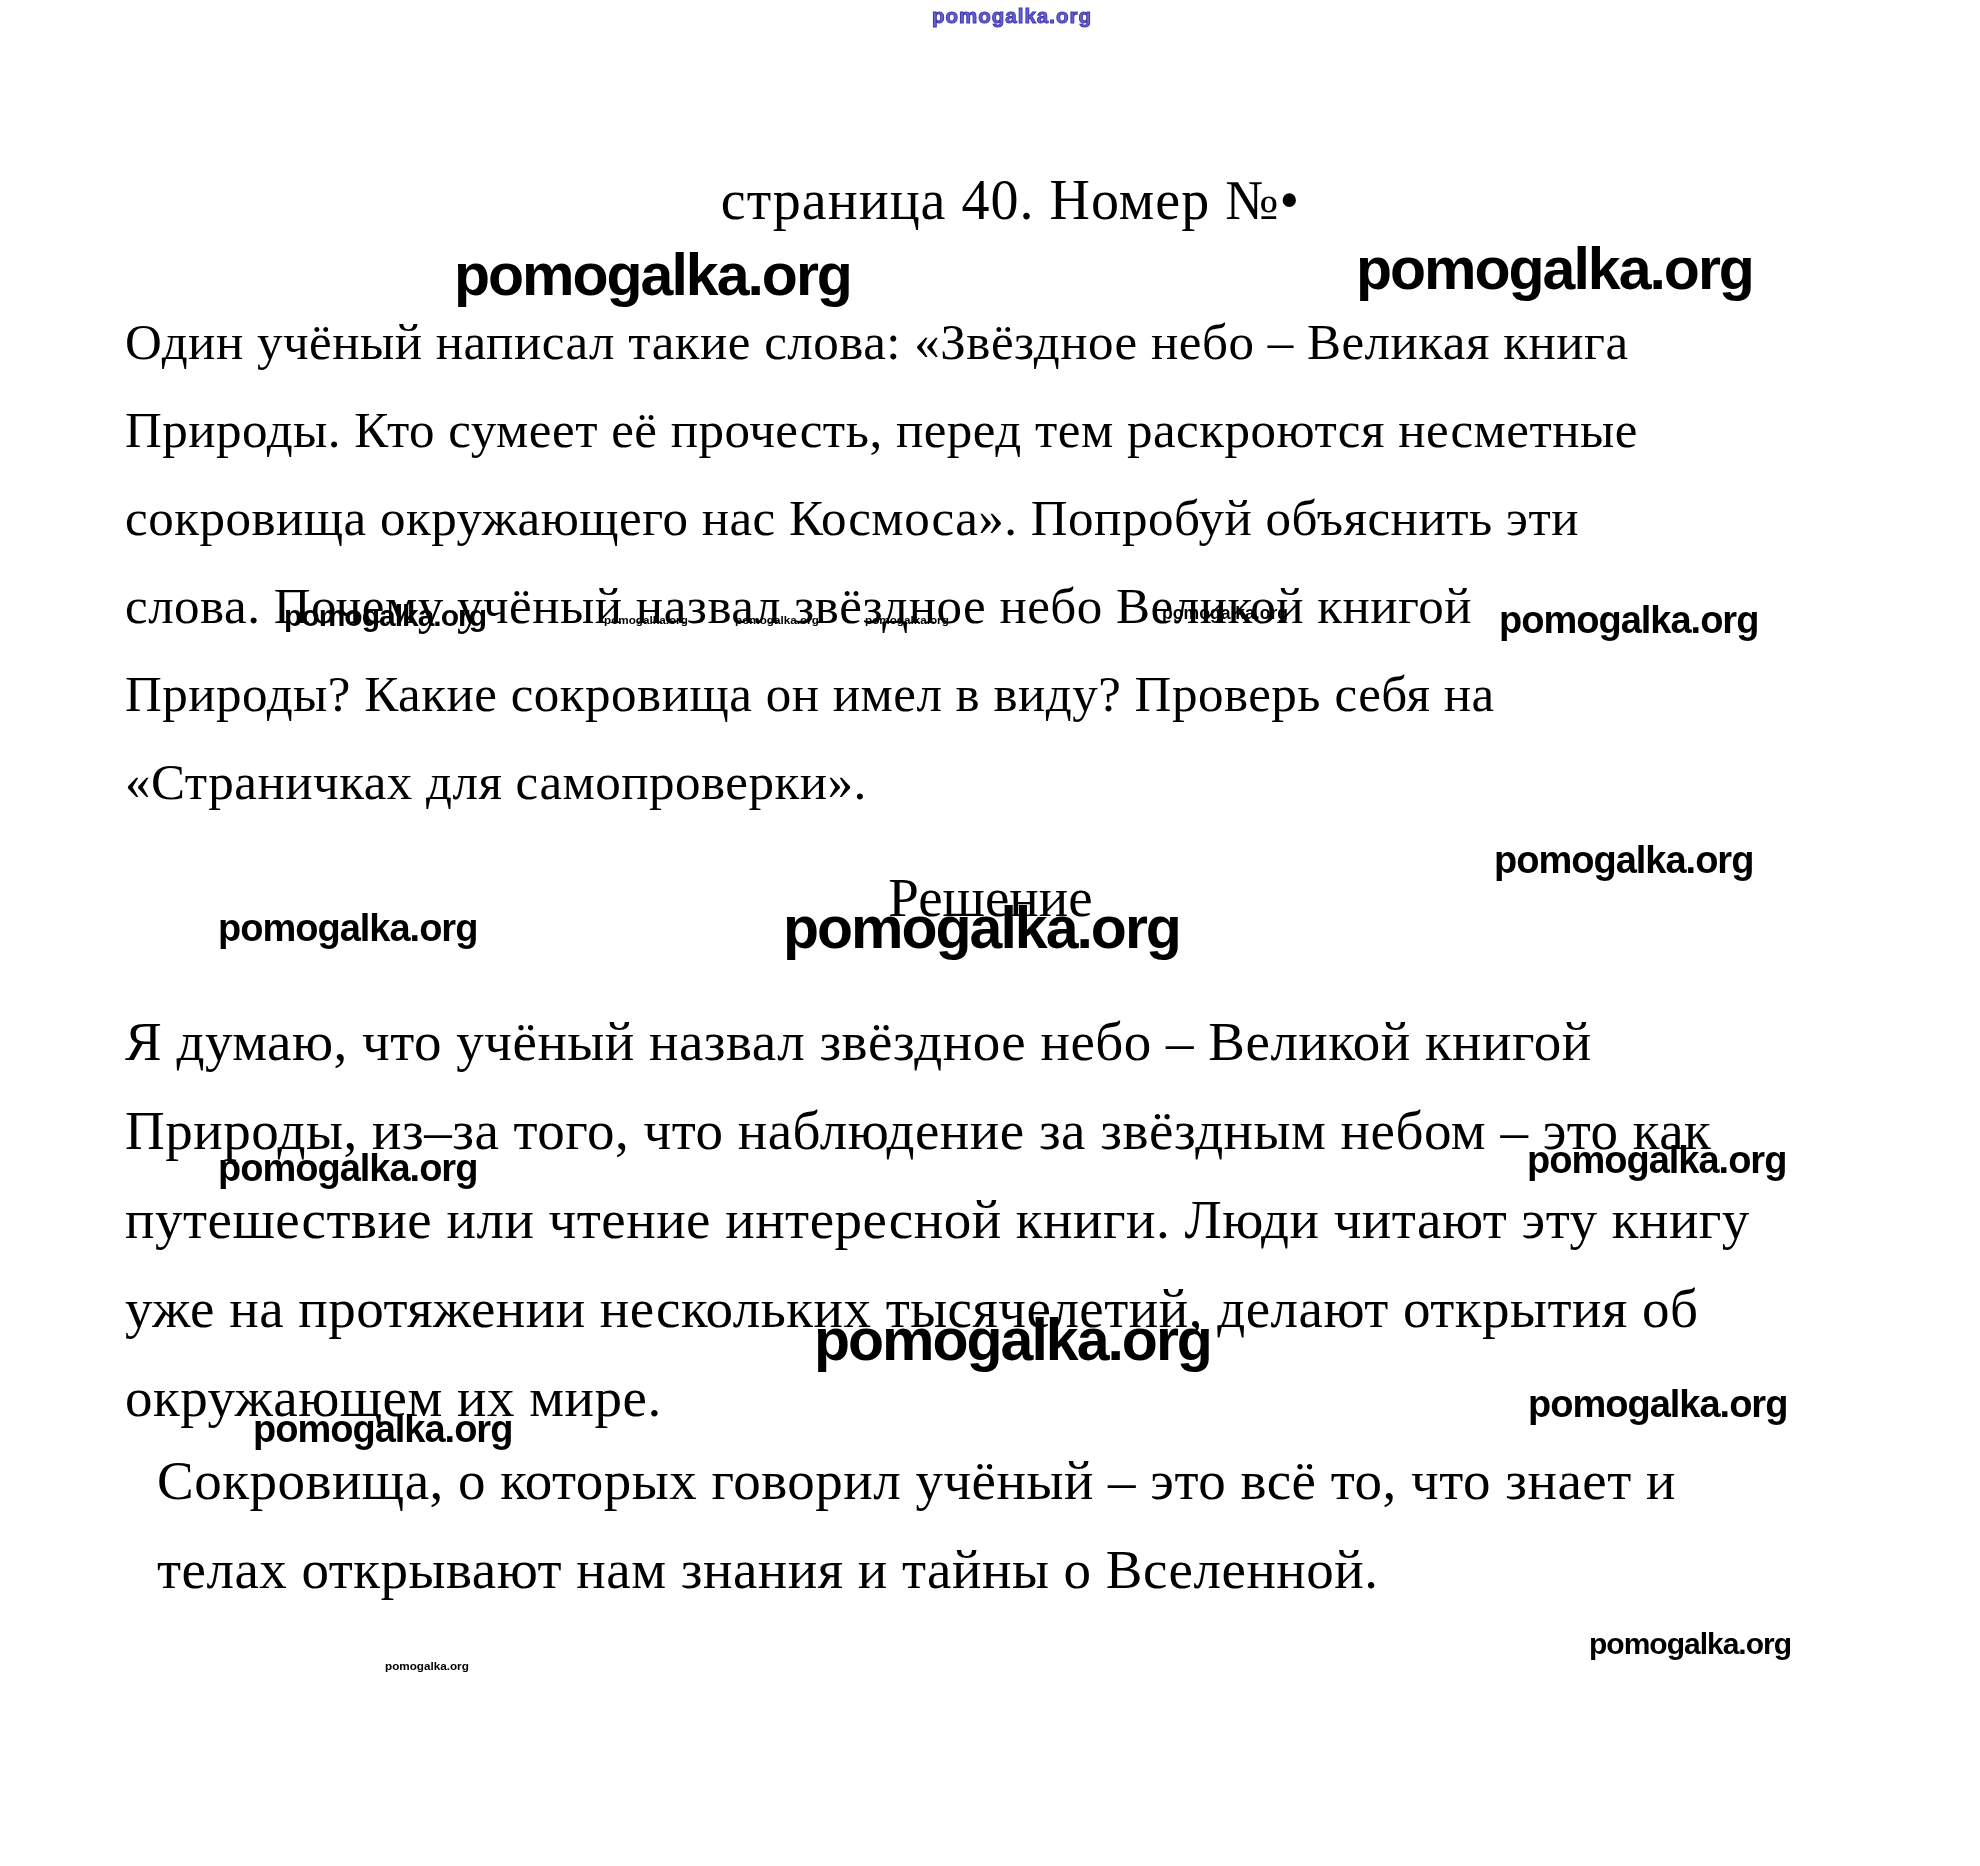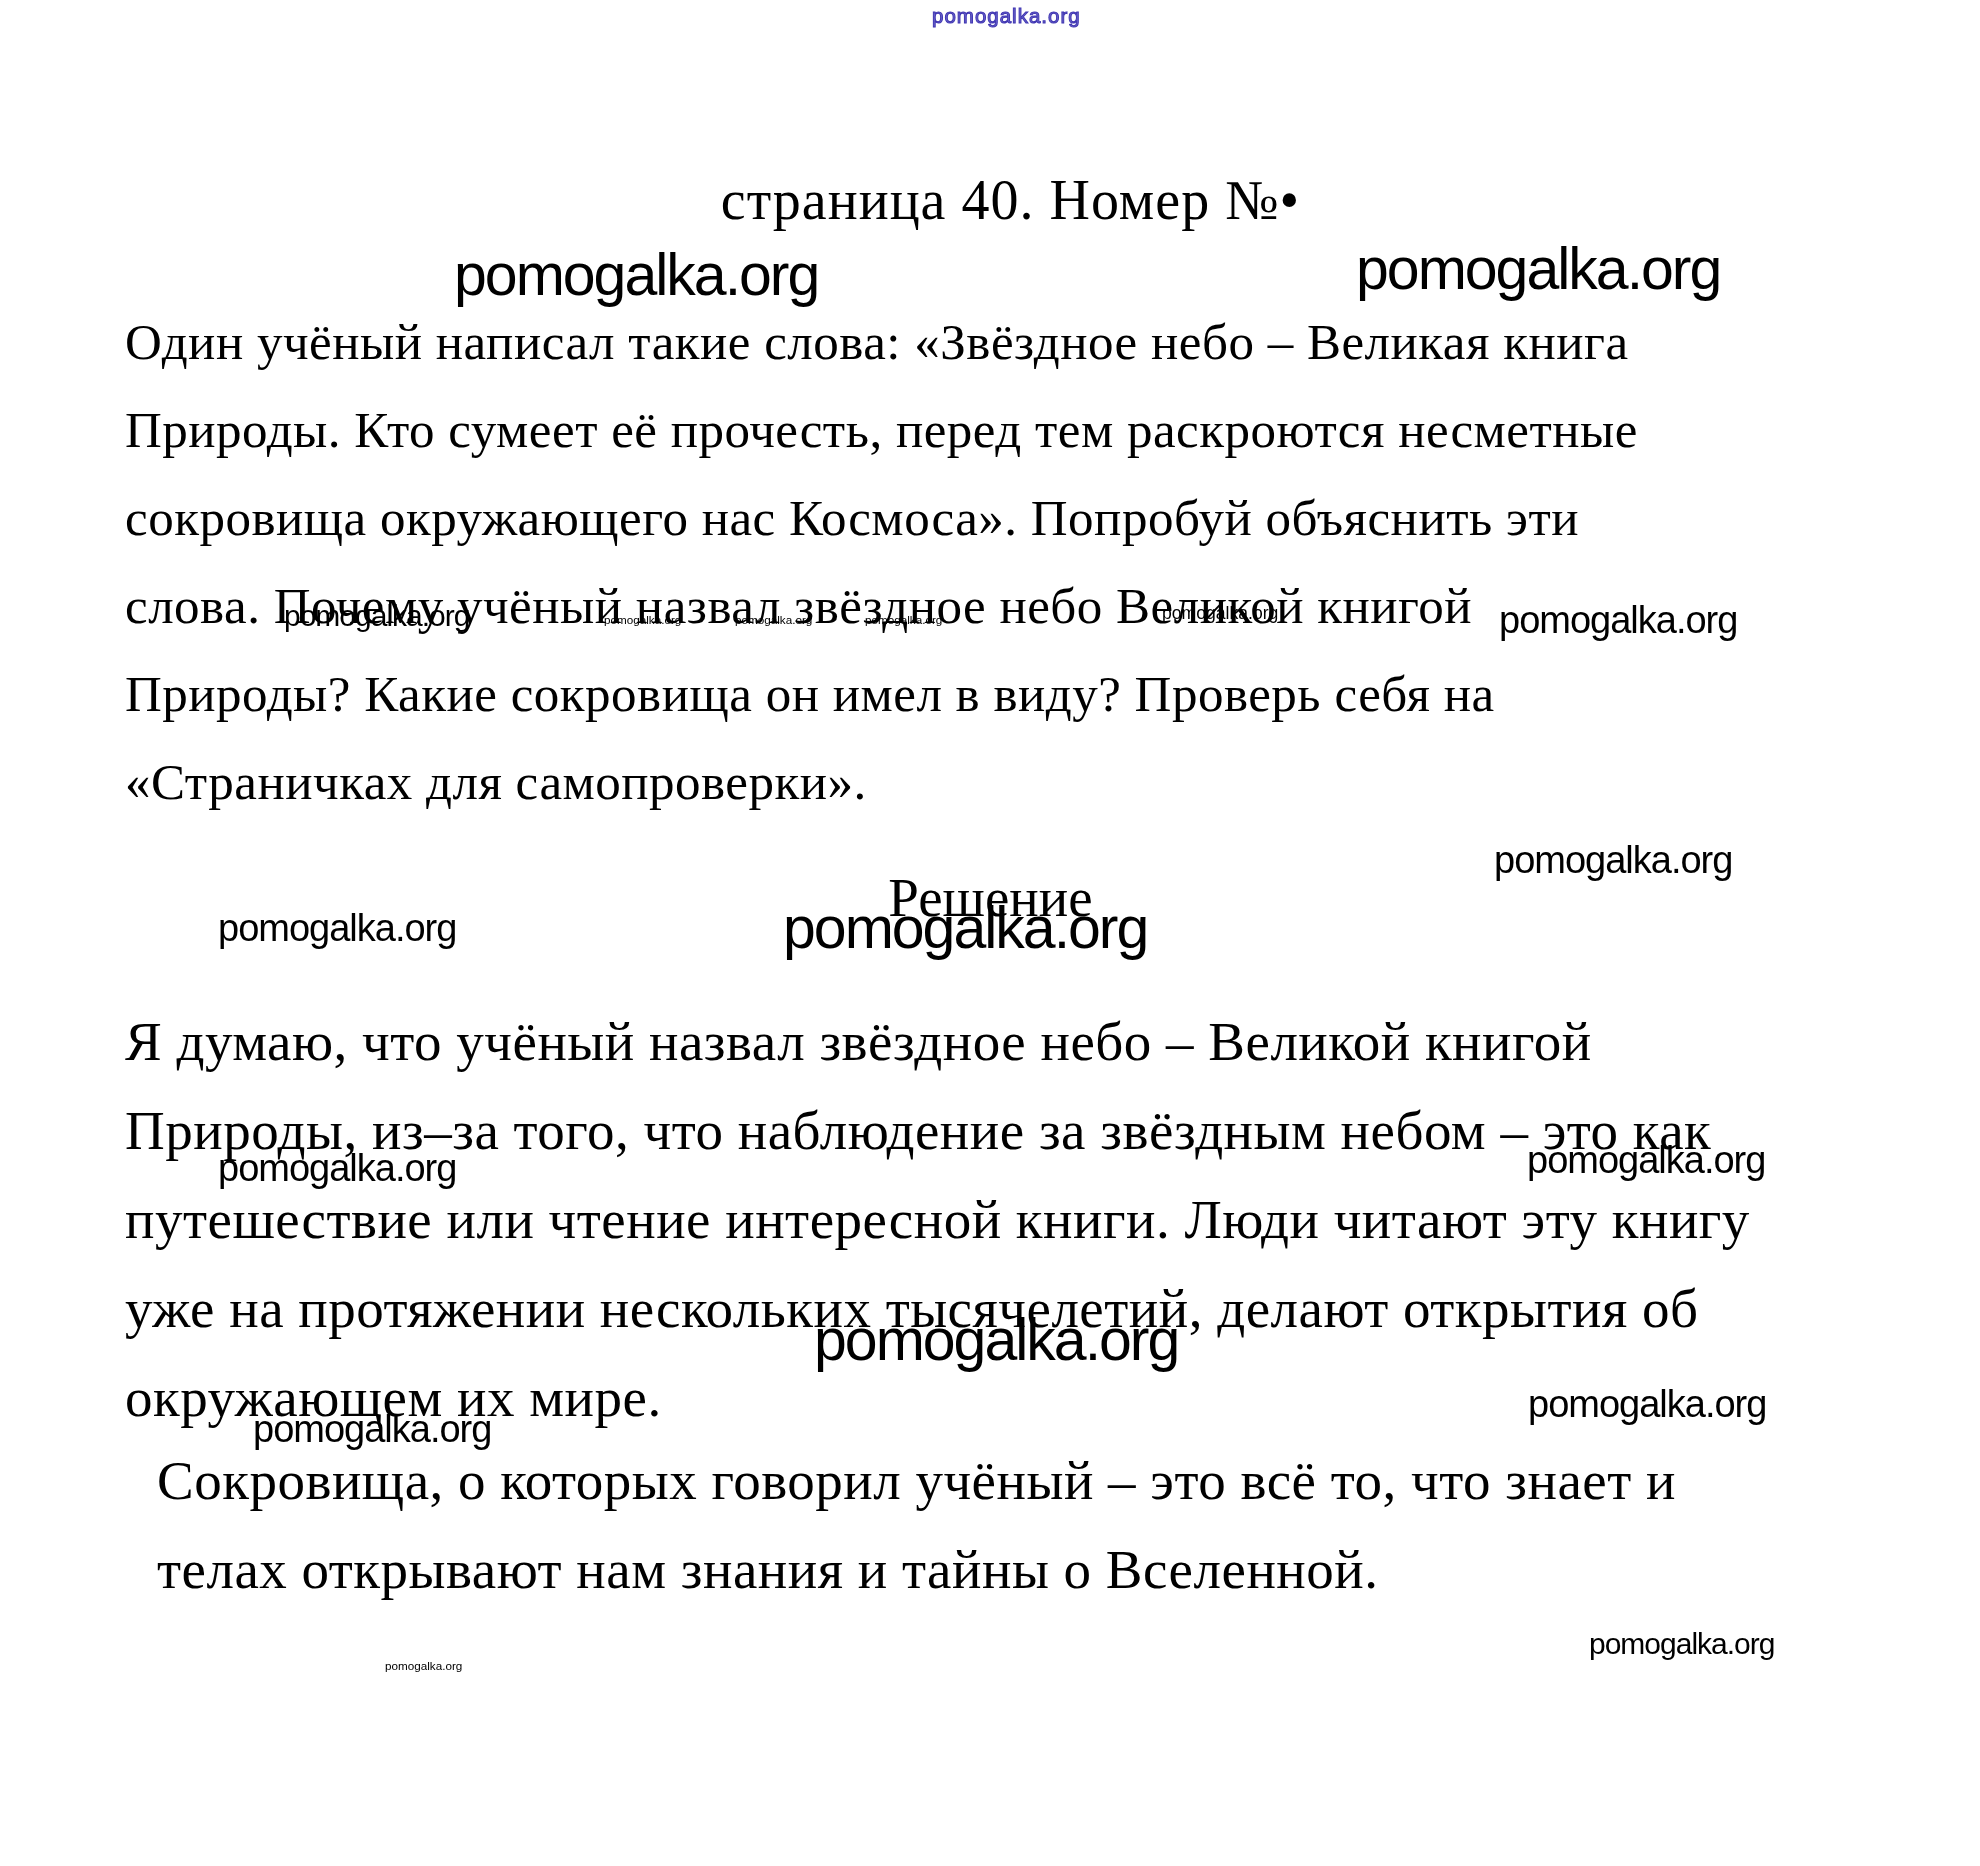--- a/index.html
+++ b/index.html
@@ -64,21 +64,21 @@
     line-height: 89px;
     letter-spacing: 0.5px;
     margin-left: 32px;
   }
   .tline { white-space: nowrap; }
 
   
   .wm {
     position: absolute;
     font-family: "Liberation Sans", sans-serif;
-    font-weight: normal;
+    font-weight: bold;
     color: #000000;
     white-space: nowrap;
     line-height: 1;
   }
   .wm-blue {
     left: 932px; top: 5.9px;
     font-size: 20.5px;
     color: #6a63c8;
     -webkit-text-stroke: 1px #3f35b2;
     letter-spacing: 1px;

